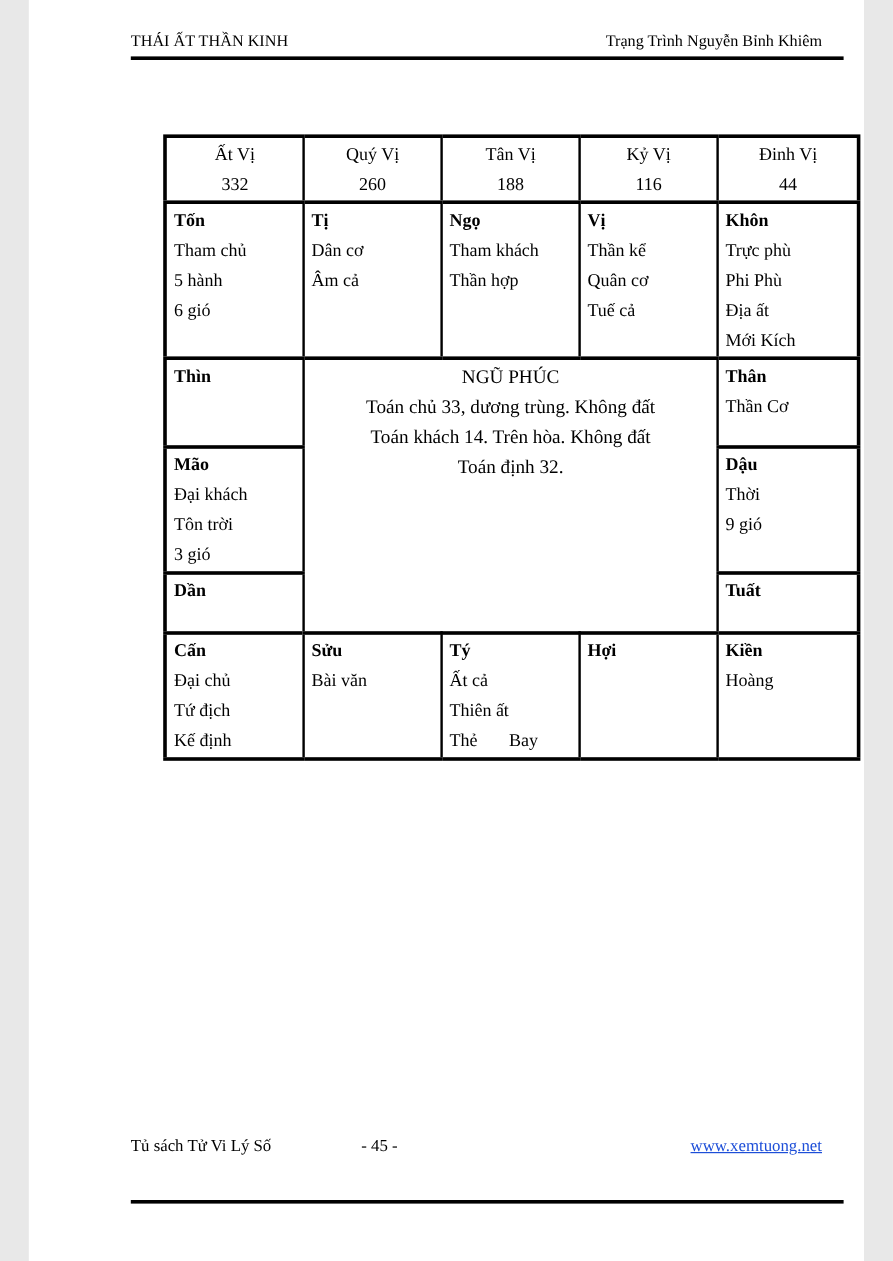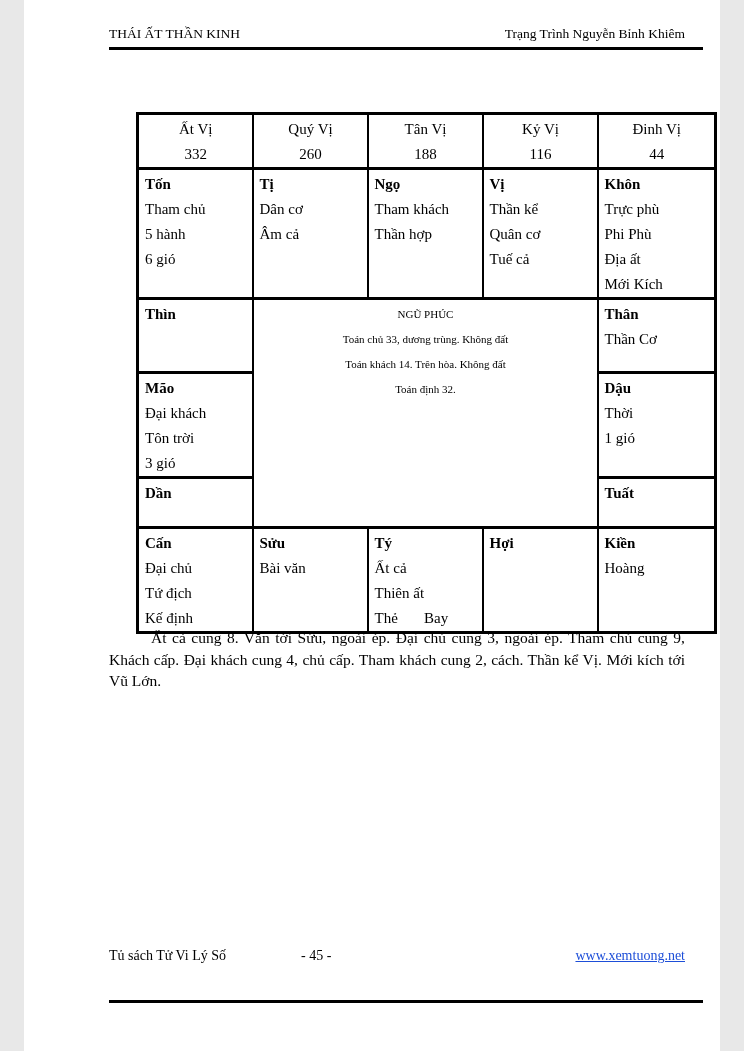--- a/index.html
+++ b/index.html
@@ -43,21 +43,21 @@
   tr.r2 { height:74px; }
   tr.r3 { height:101px; }
   tr.r4 { height:50px; }
   tr.r5 { height:101px; }
   td.chead { text-align:center; line-height:22px; padding-top:1px; }
   .lbl { font-weight:bold; }
   td.center-cell {
     text-align:center;
     padding-top:38px;
     line-height:27px;
-    font-size:11px;
+    font-size:16px;
   }
   
   .body-text {
     position:absolute; left:85px; top:627px; width:576px;
     font-size:15.5px; line-height:21.5px;
     text-align:justify;
   }
   .body-text p { text-indent:42px; margin-bottom:4px; }
   
   .footer-rule {
@@ -165,21 +165,21 @@
     <tr class="r3">
       <td>
         <div class="lbl">Mão</div>
         <div>Đại khách</div>
         <div>Tôn trời</div>
         <div>3 gió</div>
       </td>
       <td>
         <div class="lbl">Dậu</div>
         <div>Thời</div>
-        <div>1 gió</div>
+        <div>9 gió</div>
       </td>
     </tr>
     <tr class="r4">
       <td>
         <div class="lbl">Dần</div>
       </td>
       <td>
         <div class="lbl">Tuất</div>
       </td>
     </tr>
@@ -205,21 +205,20 @@
       </td>
       <td>
         <div class="lbl">Kiền</div>
         <div>Hoàng</div>
       </td>
     </tr>
   </tbody>
     </table>
 
   <div class="body-text">
-    <p>Ất cả cung 8. Văn tới Sửu, ngoài ép. Đại chủ cung 3, ngoài ép. Tham chủ cung 9, Khách cấp. Đại khách cung 4, chủ cấp. Tham khách cung 2, cách. Thần kể Vị. Mới kích tới Vũ Lớn.</p>
   </div>
 
   <div class="footer-rule"></div>
   <div class="footer-row">
     <span class="f-left">Tủ sách Tử Vi Lý Số</span>
     <span class="f-center">- 45 -</span>
     <span class="f-right"><a>www.xemtuong.net</a></span>
   </div>
 
 </div>

